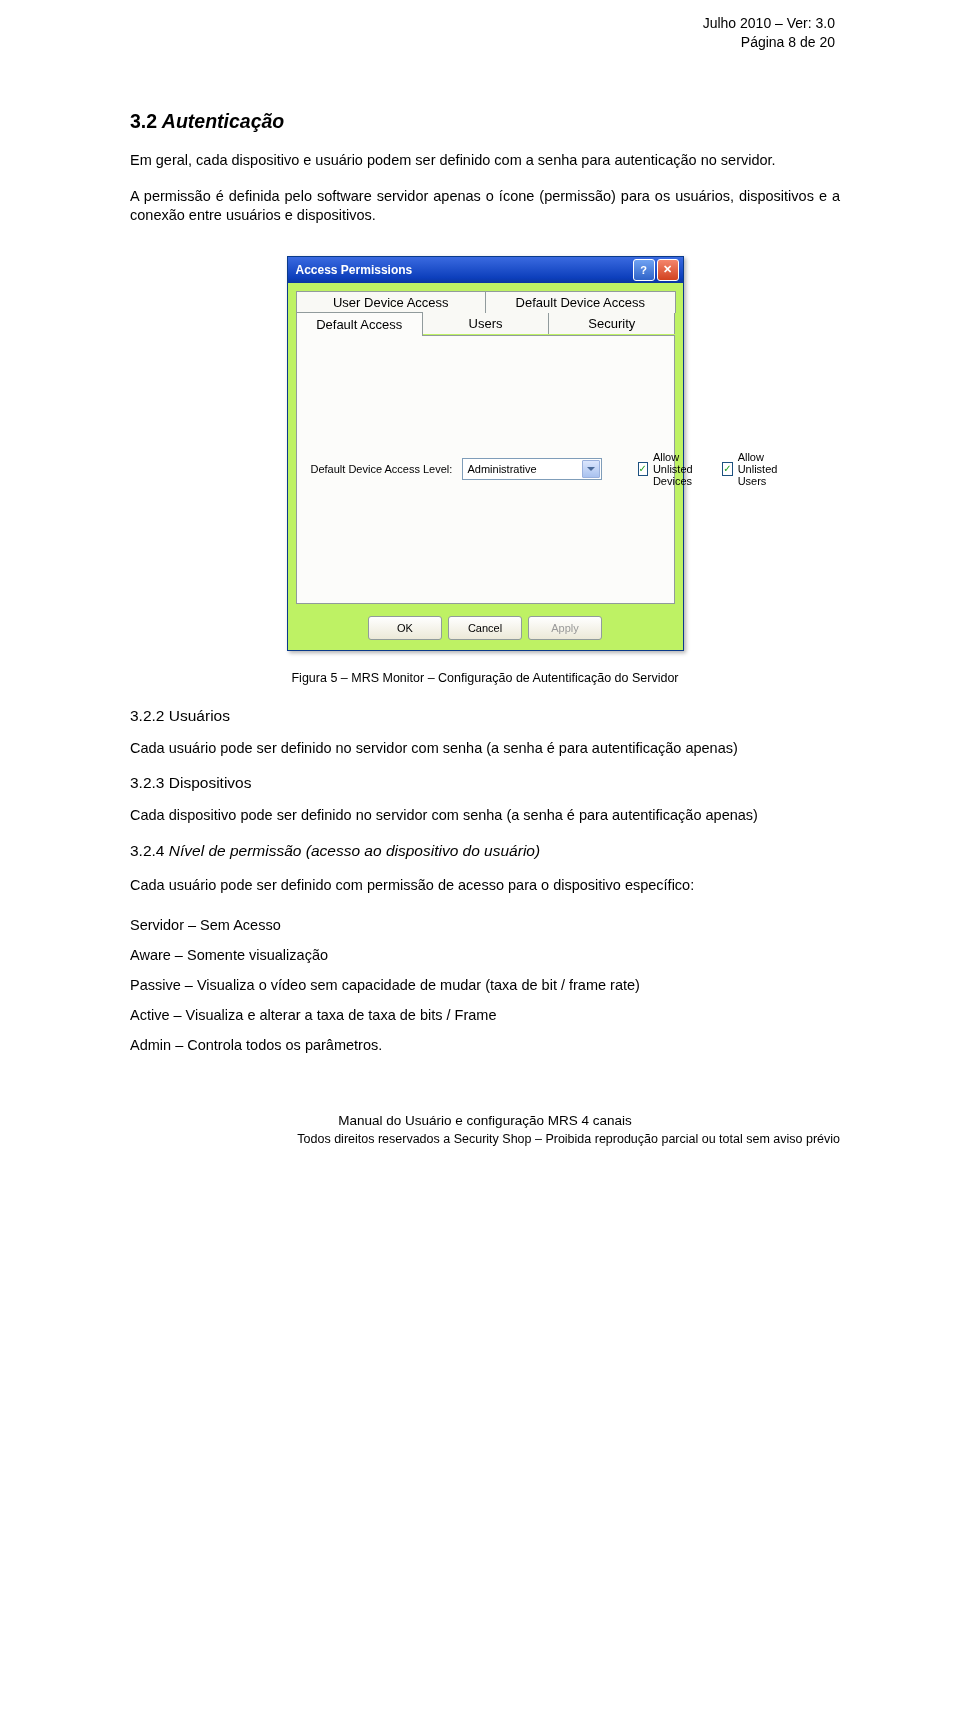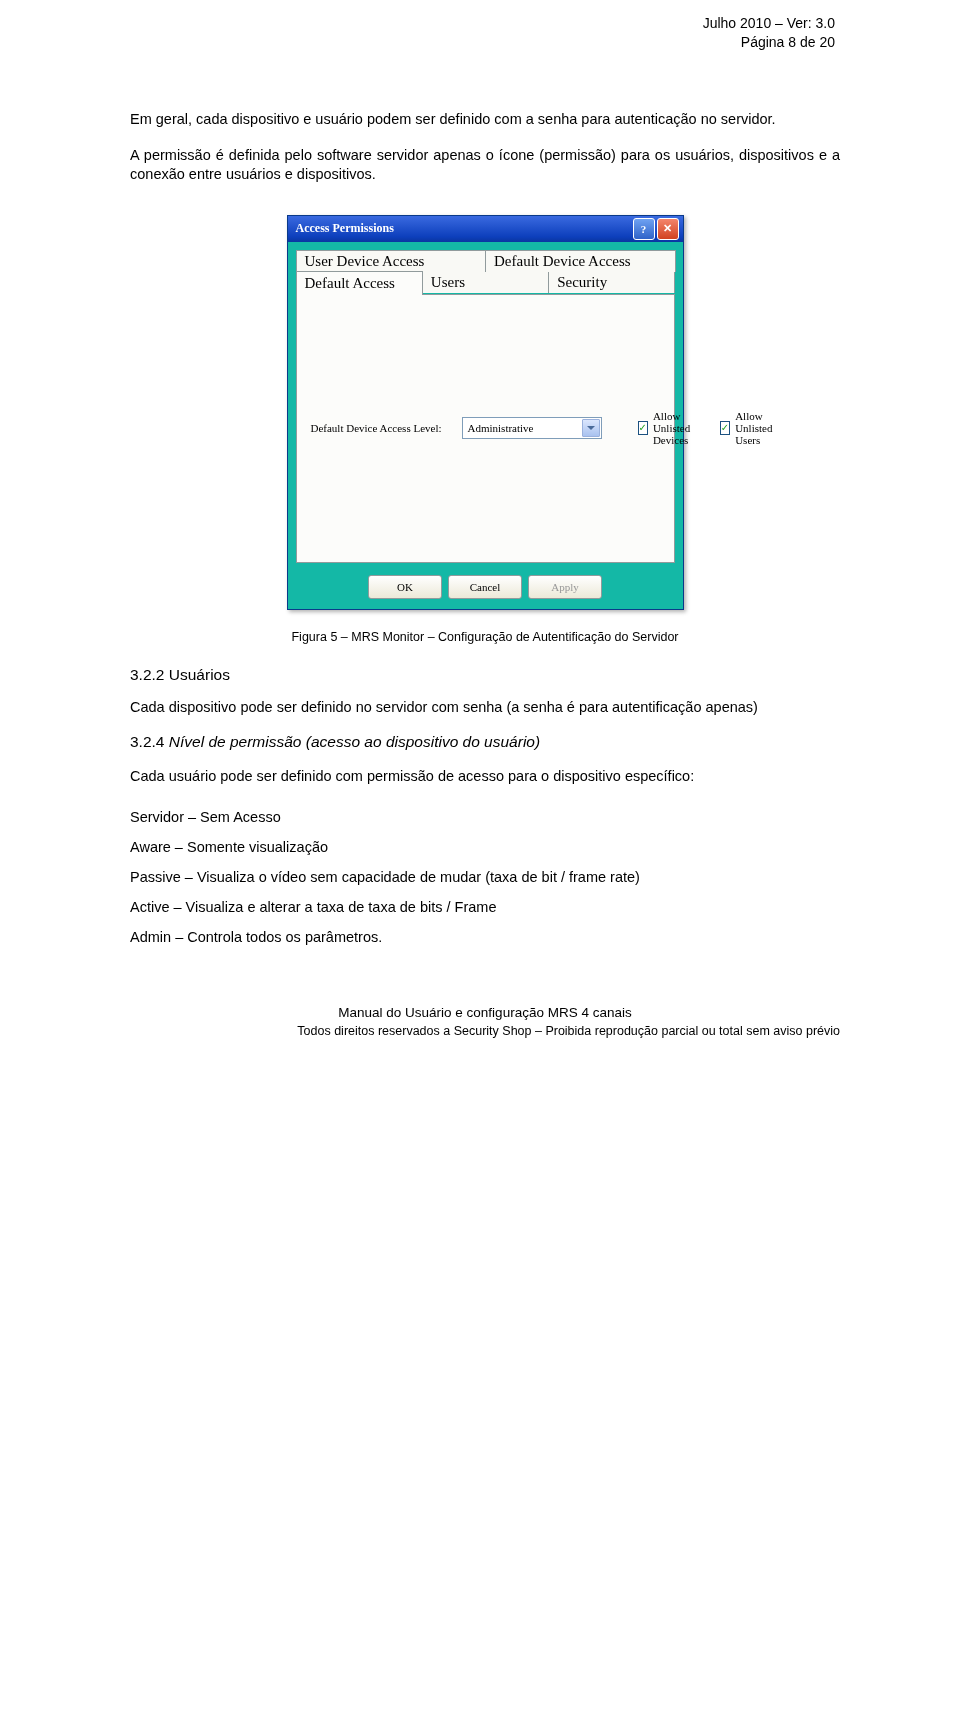--- a/index.html
+++ b/index.html
@@ -11,29 +11,29 @@
 .fig-wrap{text-align:center;margin:30px 0 20px 0}
 .fig-cap{font-size:12.5px;text-align:center;margin:18px 0 22px 0}
 .sub-h{font-size:15.5px;margin:0 0 14px 0}
 .sub-h2{font-size:15.5px;margin:0 0 16px 0}
 .sub-h2 .ttl{font-style:italic}
 .list-line{font-size:14.5px;margin:0 0 14px 0}
 .ftr-ttl{font-size:13.5px;text-align:center;margin-top:60px}
 .ftr-sub{font-size:12.5px;text-align:right;margin-top:4px}
 
 
-.dlg{width:395px;margin:0 auto;border:1px solid #0a3a8a;background:#14b8a6;box-shadow:2px 2px 4px rgba(0,0,0,.3);font-family:Liberation Serif, serif;font-size:11px;color:#000;text-align:left}
+.dlg{width:395px;margin:0 auto;border:1px solid #0a3a8a;background:#bef264;box-shadow:2px 2px 4px rgba(0,0,0,.3);font-family:Liberation Sans, sans-serif;font-size:11px;color:#000;text-align:left}
 .tb{height:26px;background:linear-gradient(#3a6ae0,#0d3fbc 80%,#0a36a0);display:flex;align-items:center;padding:0 4px 0 8px;color:#fff;font-weight:bold;font-size:12px}
 .tb .spacer{flex:1}
 .wbtns{display:flex;gap:2px}
 .wbtn{width:20px;height:20px;border:1px solid #fff;border-radius:3px;background:linear-gradient(#6fa2f2,#2f63c8);display:flex;align-items:center;justify-content:center;font-size:11px;font-weight:bold}
 .wbtn.cl{background:linear-gradient(#f4856c,#d14220)}
 .tabs{padding:8px 8px 4px 8px}
 .tabrow{display:flex}
-.tab{border:1px solid #919b9c;border-bottom:none;background:#f9f9f5;padding:3px 8px;font-size:15px;margin-right:-1px;flex:1;text-align:left;cursor:default;height:15px;line-height:15px;white-space:nowrap;overflow:hidden}
+.tab{border:1px solid #919b9c;border-bottom:none;background:#f9f9f5;padding:3px 8px;font-size:13px;margin-right:-1px;flex:1;text-align:center;cursor:default;height:15px;line-height:15px;white-space:nowrap;overflow:hidden}
 .tab.active{background:#fcfcfa;position:relative;z-index:2}
 .tabrow2 .tab{border-top:none}
 .tabrow2 .tab.active{border-top:1px solid #919b9c;margin-top:-1px;height:16px;padding-top:4px}
 .pane{border:1px solid #919b9c;background:#fcfcfa;margin-top:-1px;padding:16px 14px;height:235px;display:flex;flex-direction:row;gap:10px}
 .fld{display:flex;align-items:center;gap:6px}
 .fld label{width:145px;font-size:11px}
 .sel{flex:0 0 130px;height:20px;border:1px solid #7f9db9;background:#fff;display:flex;align-items:center;padding:0 3px 0 5px;font-size:11px;position:relative}
 .sel .arrow{position:absolute;right:1px;top:1px;bottom:1px;width:16px;background:linear-gradient(#dbe6fd,#a9c2ef);border:1px solid #9ab1dd;border-radius:1px;display:flex;align-items:center;justify-content:center}
 .sel .arrow::after{content:"";border-left:4px solid transparent;border-right:4px solid transparent;border-top:4px solid #4a6a99}
 .chk{display:flex;align-items:center;gap:5px;font-size:11px;margin-left:16px}
@@ -44,20 +44,24 @@
 </style>
 </head>
 <body>
 
 <div class="page">
   <div class="hdr-right">
     <div>Julho 2010 – Ver: 3.0</div>
     <div>Página 8 de 20</div>
   </div>
 
+  <h2 class="sec">
+    <span class="secnum">3.2</span>
+    <span style="font-style:italic">Autenticação</span>
+  </h2>
 
   <p class="body-txt">Em geral, cada dispositivo e usuário podem ser definido com a senha para autenticação no servidor.</p>
   <p class="body-txt">A permissão é definida pelo software servidor apenas o ícone (permissão) para os usuários, dispositivos e a conexão entre usuários e dispositivos.</p>
 
   <div class="fig-wrap">
     <div class="dlg">
       <div class="tb">
         <span>Access Permissions</span>
         <span class="spacer"></span>
         <div class="wbtns">
@@ -101,21 +105,26 @@
       </div>
     </div>
   </div>
 
   <div class="fig-cap">Figura 5 – MRS Monitor – Configuração de Autentificação do Servidor</div>
 
   <p class="sub-h">
     <span>3.2.2</span>
     <span>Usuários</span>
   </p>
+  <p class="body-txt">Cada usuário pode ser definido no servidor com senha (a senha é para autentificação apenas)</p>
 
+  <p class="sub-h">
+    <span>3.2.3</span>
+    <span>Dispositivos</span>
+  </p>
   <p class="body-txt">Cada dispositivo pode ser definido no servidor com senha (a senha é para autentificação apenas)</p>
 
   <p class="sub-h2">
     <span>3.2.4</span>
     <span class="ttl">Nível de permissão (acesso ao dispositivo do usuário)</span>
   </p>
   <p class="body-txt" style="margin-bottom:22px">Cada usuário pode ser definido com permissão de acesso para o dispositivo específico:</p>
 
   <p class="list-line">Servidor – Sem Acesso</p>
   <p class="list-line">Aware – Somente visualização</p>

